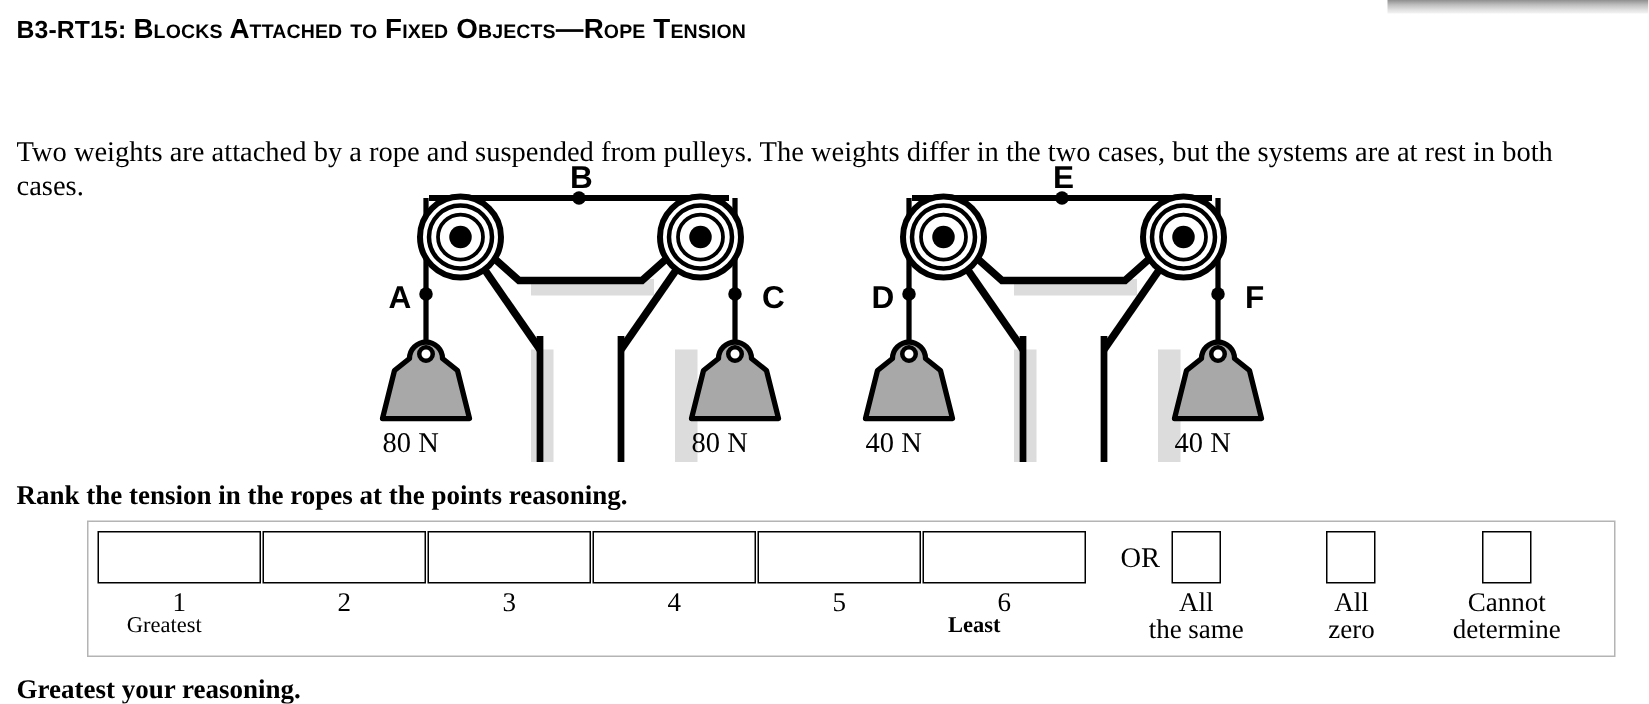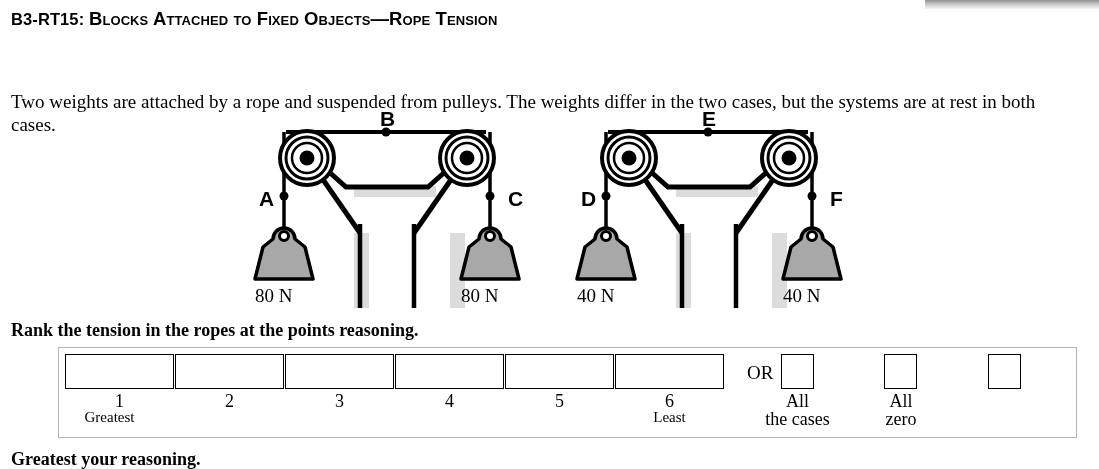--- a/index.html
+++ b/index.html
@@ -307,33 +307,37 @@
     <div class="rank-box" style="left:556px; width:109px;"></div>
 
     <div class="rank-num" style="left:6px;   width:109px;">1</div>
     <div class="rank-num" style="left:116px; width:109px;">2</div>
     <div class="rank-num" style="left:226px; width:109px;">3</div>
     <div class="rank-num" style="left:336px; width:109px;">4</div>
     <div class="rank-num" style="left:446px; width:109px;">5</div>
     <div class="rank-num" style="left:556px; width:109px;">6</div>
 
     <div class="rank-sub" style="left:-4px;  width:109px;">Greatest</div>
-    <div class="rank-sub" style="left:556px; width:109px;">Least</div>
+    <div class="rank-sub" style="left:536px; width:109px;font-weight:bold;">Least</div>
 
     <div class="or-text">OR</div>
 
     <div class="opt-box" style="left:722px;"></div>
     <div class="opt-box" style="left:825px;"></div>
     <div class="opt-box" style="left:929px;"></div>
 
     <div class="opt-lbl" style="left:678px; width:121px;">
       <span>All</span><br>
-      <span>the cases</span>
+      <span>the same</span>
     </div>
     <div class="opt-lbl" style="left:787px; width:110px;">
       <span>All</span><br>
       <span>zero</span>
     </div>
+    <div class="opt-lbl" style="left:880px; width:131px;">
+      <span>Cannot</span><br>
+      <span>determine</span>
+    </div>
 
   </div>
 </div>
 
 <div class="explain">Greatest your reasoning.</div>
 
 </body></html>

